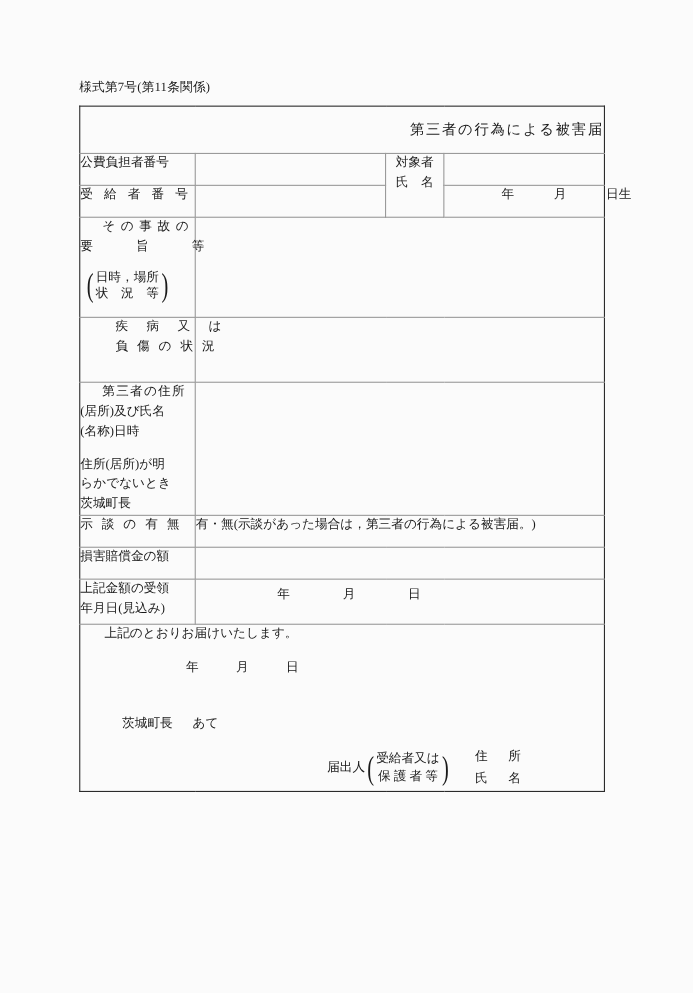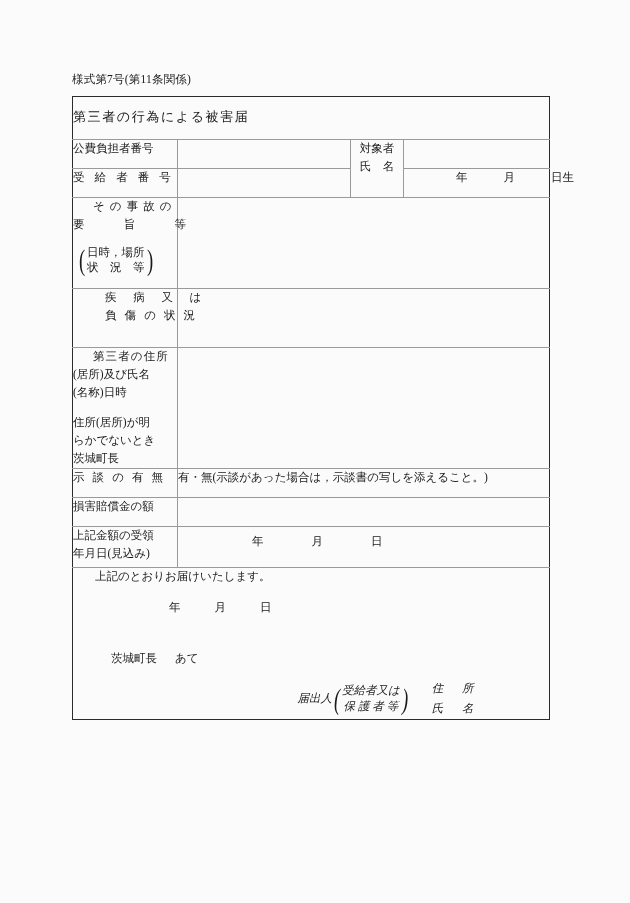--- a/index.html
+++ b/index.html
@@ -54,23 +54,22 @@
   .form-table tr:first-child td { border-top-color: #2b2b2b; }
   .form-table tr:last-child  td { border-bottom-color: #2b2b2b; }
   .form-table td:first-child { border-left-color: #2b2b2b; }
   .form-table td:last-child  { border-right-color: #2b2b2b; }
 
   .cell-pad { padding: 5px 7px; }
 
   
   .title-row td {
     height: 42px;
-    text-align: left;
+    text-align: right;
     vertical-align: middle;
-    font-family: Liberation Mono, monospace;
   }
   .doc-title {
     font-size: 13px;
     letter-spacing: 1.6px;
   }
 
   
   .lbl {
     padding: 5px 6px 5px 8px;
     white-space: nowrap;
@@ -128,21 +127,20 @@
   .f-line2 .m { padding-left: 34px; }
   .f-line2 .d { padding-left: 34px; }
   .f-line3 { padding-left: 38px; margin-top: 33px; }
   .f-line3 .ate { padding-left: 18px; }
 
   .submitter {
     margin-top: 12px;
     display: flex;
     justify-content: flex-end;
     padding-right: 72px;
-    font-style: italic;
   }
   .submitter .who { align-self: center; white-space: nowrap; }
   .sub-fields {
     display: inline-block;
     margin-left: 22px;
     font-size: 11.5px;
     line-height: 1.7;
   }
   .sub-fields div { white-space: nowrap; letter-spacing: 3.6px; }
 </style>
@@ -222,21 +220,21 @@
         <div style="height:13px"></div>
         <div>住所(居所)が明</div>
         <div>らかでないとき</div>
         <div>茨城町長</div>
       </td>
       <td class="cell-pad" colspan="3"></td>
     </tr>
 
     <tr>
       <td class="lbl lbl-mid sp4" style="height:28px">示 談 の 有 無</td>
-      <td class="cell-pad mid" colspan="3">有・無(示談があった場合は，示談書の写しを添えること。)</td>
+      <td class="cell-pad mid" colspan="3">有・無(示談があった場合は，第三者の行為による被害届。)</td>
     </tr>
 
     <tr>
       <td class="lbl lbl-mid" style="height:28px">損害賠償金の額</td>
       <td class="cell-pad" colspan="3"></td>
     </tr>
 
     <tr>
       <td class="lbl lbl-mid" style="height:40px">
         <div>上記金額の受領</div>

